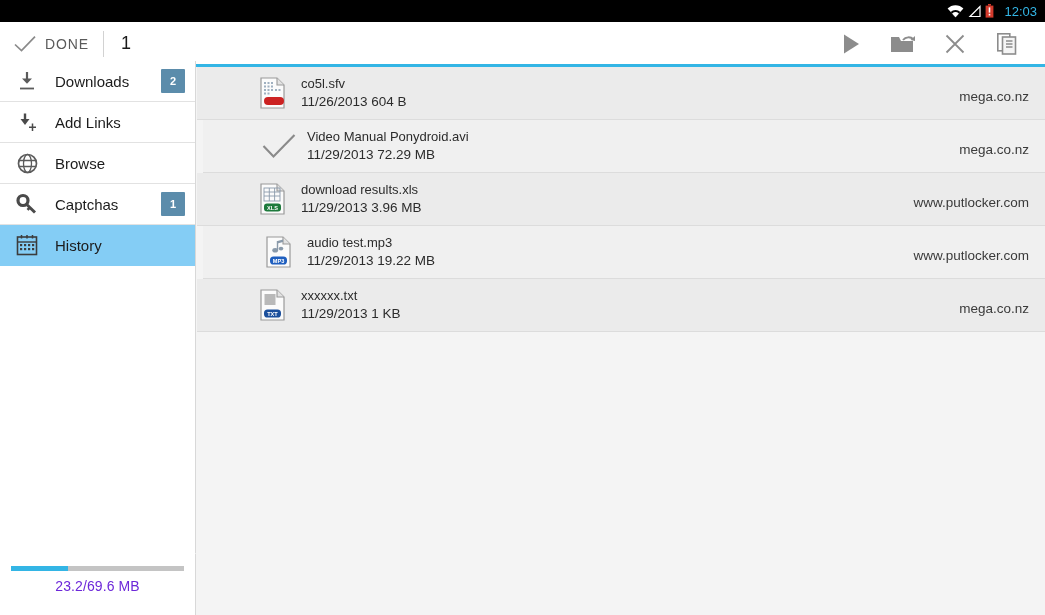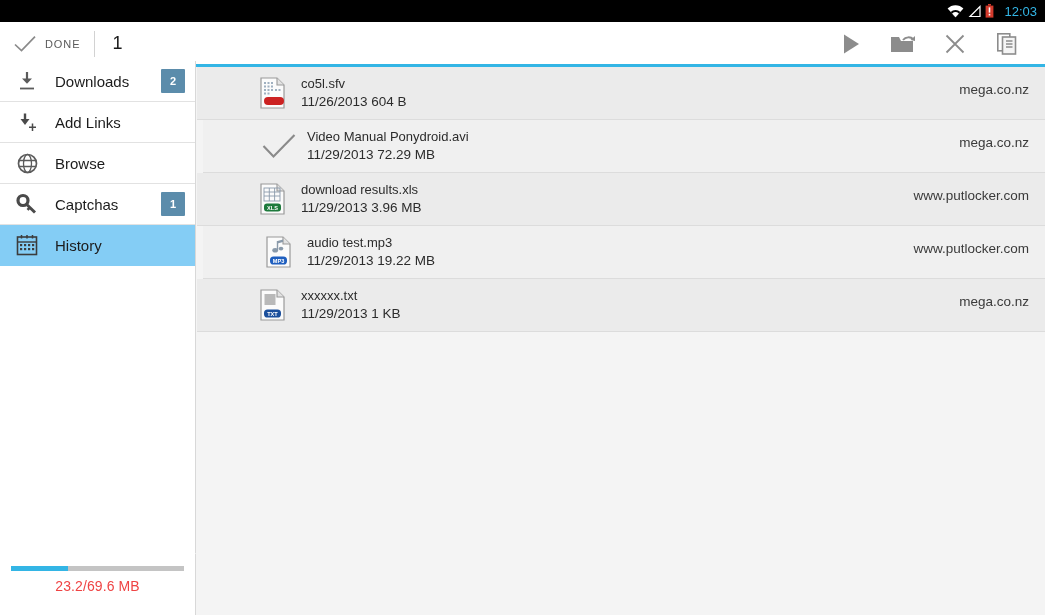--- a/index.html
+++ b/index.html
@@ -33,21 +33,21 @@
     width: 1045px; height: 43px;
     background: #ffffff;
     display: flex; align-items: center;
   }
   .ab-done {
     display: flex; align-items: center; gap: 9px;
     padding-left: 14px; height: 100%;
     cursor: pointer;
   }
   .ab-done-label {
-    font-size: 11px; color: #5a5a5a; letter-spacing: .9px;
+    font-size: 14px; color: #5a5a5a; letter-spacing: .9px;
     font-weight: normal;
   }
   .ab-divider {
     width: 1px; height: 26px; background: #d2d2d2; margin-left: 14px;
   }
   .ab-count {
     font-size: 18px; color: #1a1a1a; margin-left: 17px;
   }
   .ab-spacer { flex: 1 1 auto; }
   .ab-actions { display: flex; align-items: center; padding-right: 12px; }
@@ -102,21 +102,21 @@
     border-right: 1px solid #d8d8d8;
     border-top: 1px solid #ffffff;
     display: flex; flex-direction: column; align-items: center;
   }
   .pbar-track {
     width: 173px; height: 5px; background: #c4c4c4;
     margin-top: 12px; border-radius: 0;
   }
   .pbar-fill { height: 5px; background: #33b5e5; }
   .pf-text {
-    font-size: 14px; color: #ef4444; margin-top: 7px; letter-spacing: .1px;
+    font-size: 14px; color: #6d28d9; margin-top: 7px; letter-spacing: .1px;
   }
   .pf-text.second { margin-top: 19px; }
 
   
   .list {
     position: absolute; top: 67px; left: 197px;
     width: 848px; height: 548px;
     background: #f4f4f4;
   }
   .row {
@@ -130,21 +130,21 @@
   .row.odd  { background: #ebebeb; }
   .row.even { background: #f0f0f0; margin-left: 6px; }
   .row-ico {
     width: 56px; flex: 0 0 56px;
     display: flex; align-items: center; justify-content: center;
   }
   .row-text { display: flex; flex-direction: column; justify-content: center; }
   .row-name { font-size: 13px; color: #2c2c2c; line-height: 17px; }
   .row-meta { font-size: 13.5px; color: #2c2c2c; line-height: 19px; }
   .row-host {
-    position: absolute; right: 16px; bottom: 22px;
+    position: absolute; right: 16px; bottom: 15px;
     font-size: 13.5px; color: #3a3a3a; text-align: center;
   }
   .list-empty { background: #f4f4f4; height: 282px; }
 </style>
 </head>
 <body>
 
 <div class="screen">
 
   <div class="statusbar">

